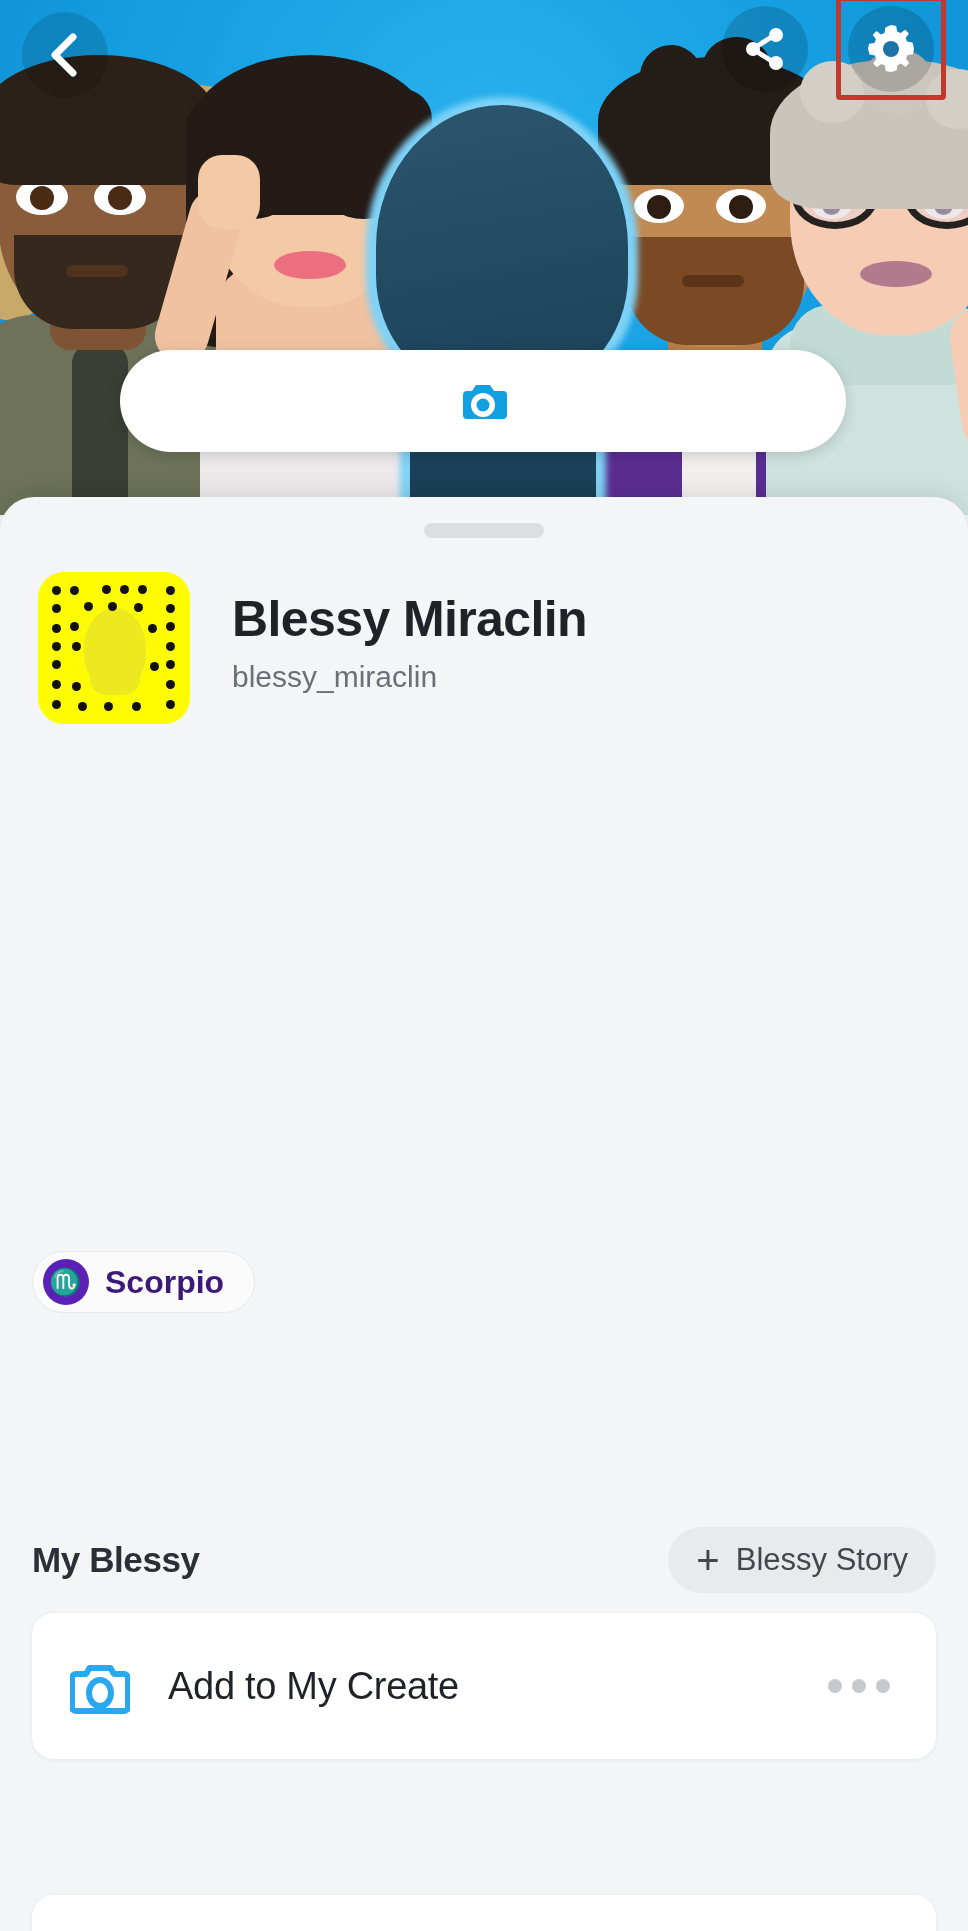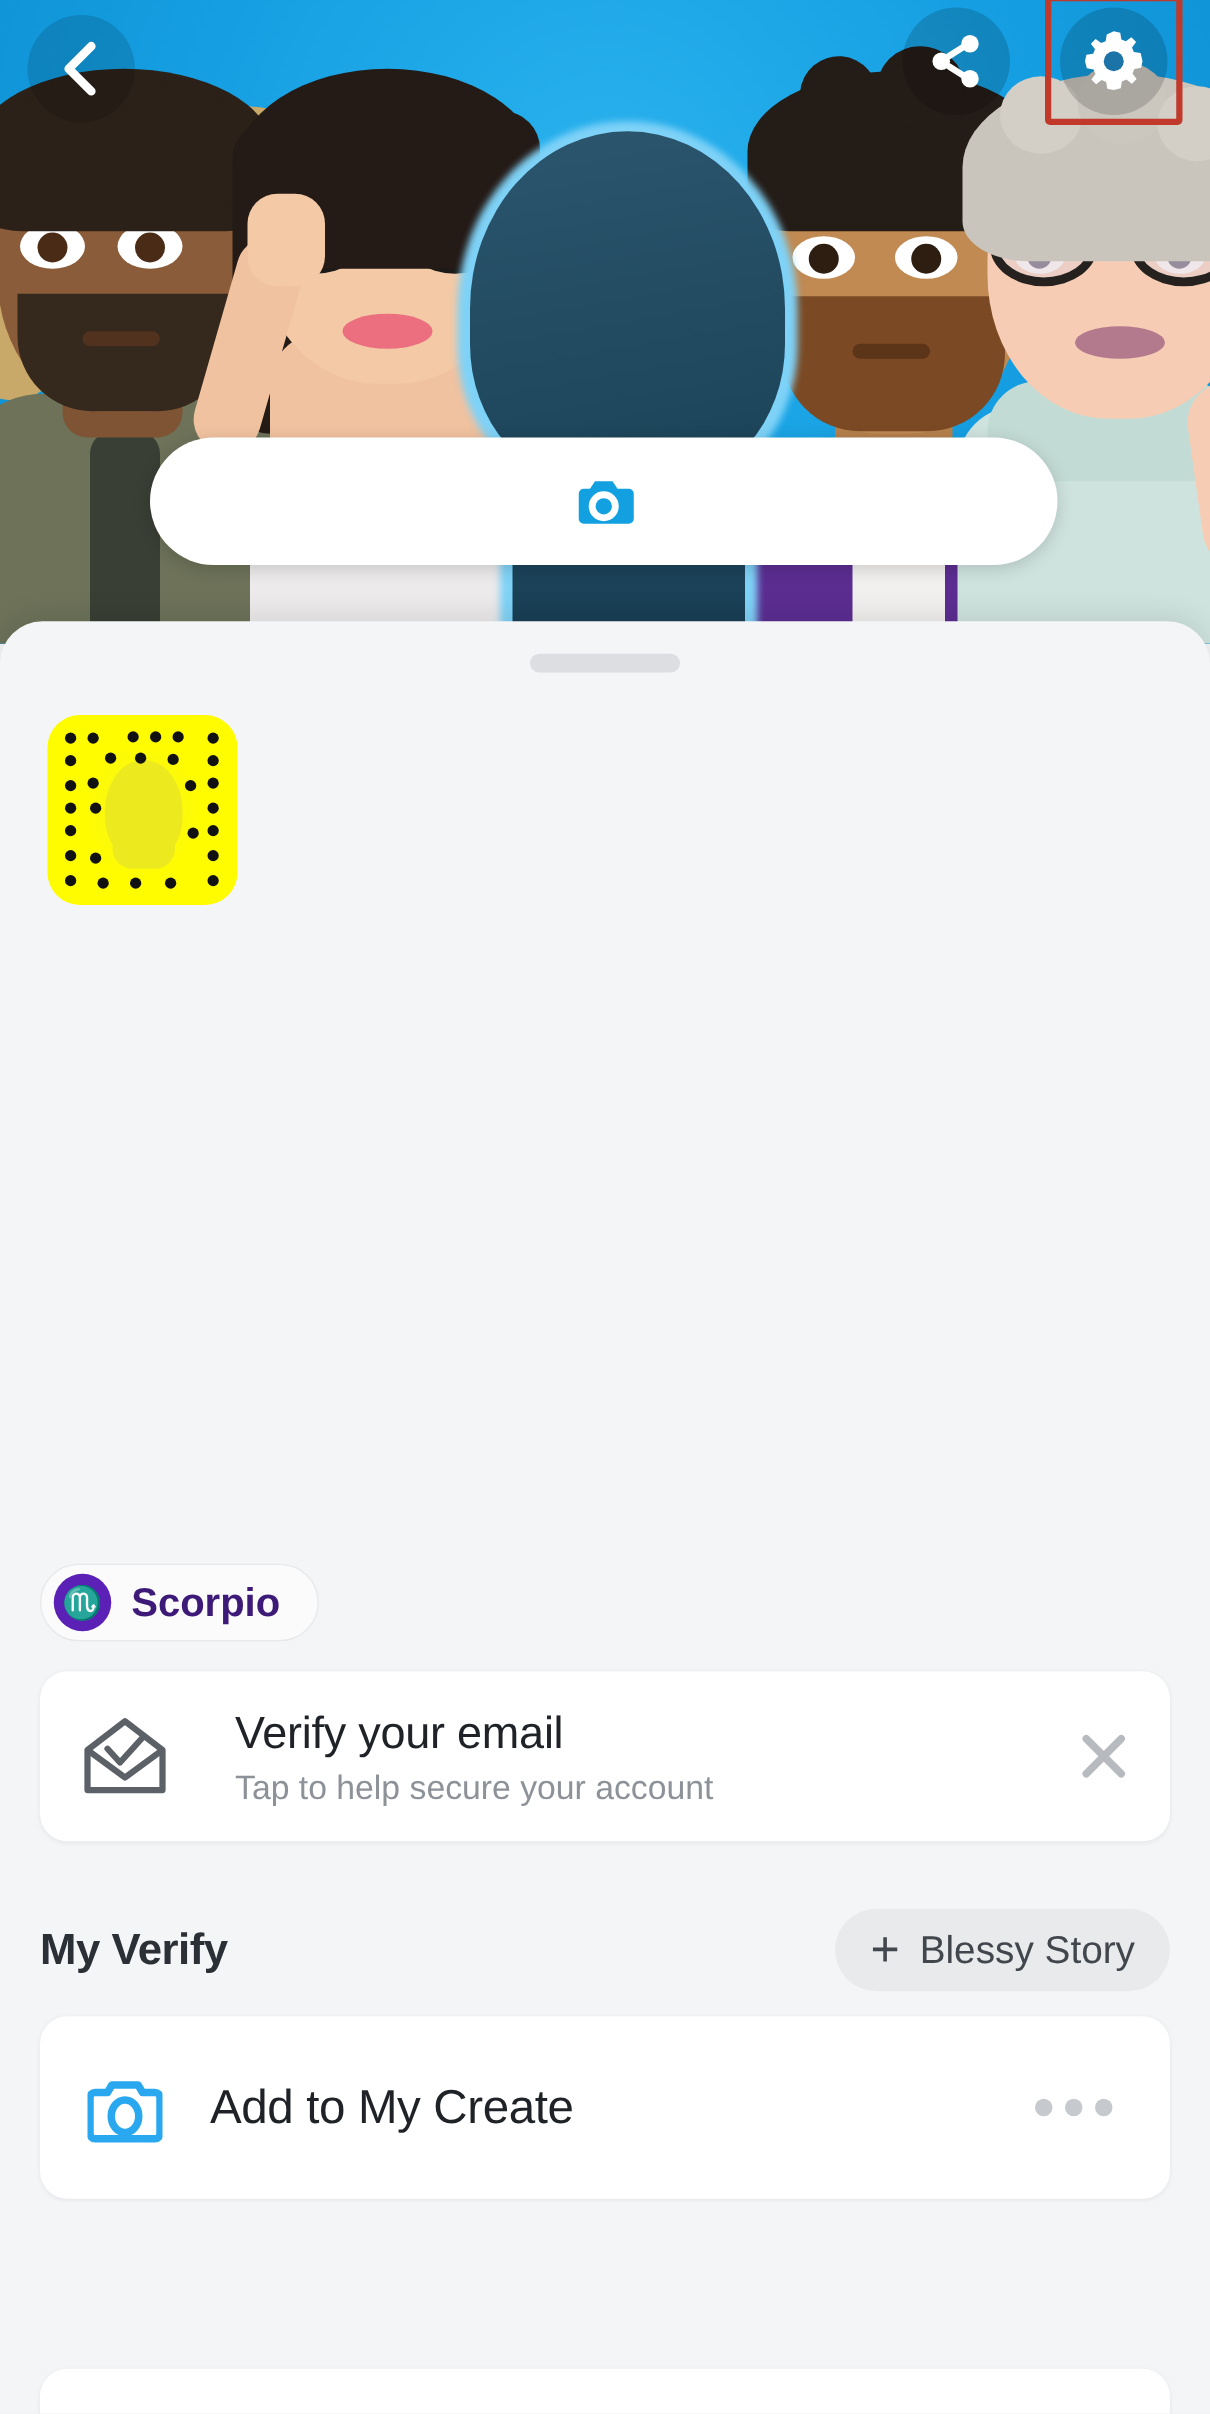--- a/index.html
+++ b/index.html
@@ -423,48 +423,34 @@
         <div class="dot" style="left:112px;top:90px"></div>
         <div class="dot" style="left:14px;top:108px"></div>
         <div class="dot" style="left:34px;top:110px"></div>
         <div class="dot" style="left:128px;top:108px"></div>
         <div class="dot" style="left:14px;top:128px"></div>
         <div class="dot" style="left:40px;top:130px"></div>
         <div class="dot" style="left:66px;top:130px"></div>
         <div class="dot" style="left:94px;top:130px"></div>
         <div class="dot" style="left:128px;top:128px"></div>
       </div>
+      <div class="nameblock">
+        <div class="display-name">Blessy Miraclin</div>
+        <div class="username">blessy_miraclin</div>
+      </div>
     </div>
 
     <div class="zodiac">
       <div class="orb">♏</div>
       <div class="ztxt">Scorpio</div>
     </div>
 
-    <div class="card verify-card">
-      <div class="row-ico">
-        <svg width="74" height="66" viewBox="0 0 74 66">
-          <path d="M7 28 L37 5 L67 28 L67 60 L7 60 Z" fill="none" stroke="#5c6168" stroke-width="5" stroke-linejoin="round"></path>
-          <path d="M7 28 L37 50 L67 28" fill="none" stroke="#5c6168" stroke-width="5" stroke-linejoin="round"></path>
-          <path d="M23 27 L33 38 L52 17" fill="none" stroke="#5c6168" stroke-width="5" stroke-linecap="round" stroke-linejoin="round"></path>
-        </svg>
-      </div>
-      <div class="verify-texts">
-        <div class="verify-title">Verify your email</div>
-        <div class="verify-sub">Tap to help secure your account</div>
-      </div>
-      <div class="close-x">
-        <svg width="44" height="44" viewBox="0 0 44 44">
-          <path d="M8 8 L36 36 M36 8 L8 36" stroke="#b7bbc0" stroke-width="6" stroke-linecap="round"></path>
-        </svg>
-      </div>
-    </div>
 
     <div class="sec-head" style="top:1030px">
-      <div class="sec-title">My Verify</div>
+      <div class="sec-title">My Blessy</div>
       <div class="pill">
         <span class="plus">+</span>
         <span class="ptxt">Blessy Story</span>
       </div>
     </div>
 
     <div class="card row-card" style="top:1116px">
       <div class="row-ico">
         <svg width="60" height="62" viewBox="0 0 60 62">
           <path d="M6 19 h10 l3.5-6 h21 l3.5 6 h10 a4 4 0 0 1 4 4 v29 a4 4 0 0 1 -4 4 h-48 a4 4 0 0 1 -4-4 v-29 a4 4 0 0 1 4-4 z" fill="none" stroke="#2aa8ef" stroke-width="6" stroke-linejoin="round"></path>

